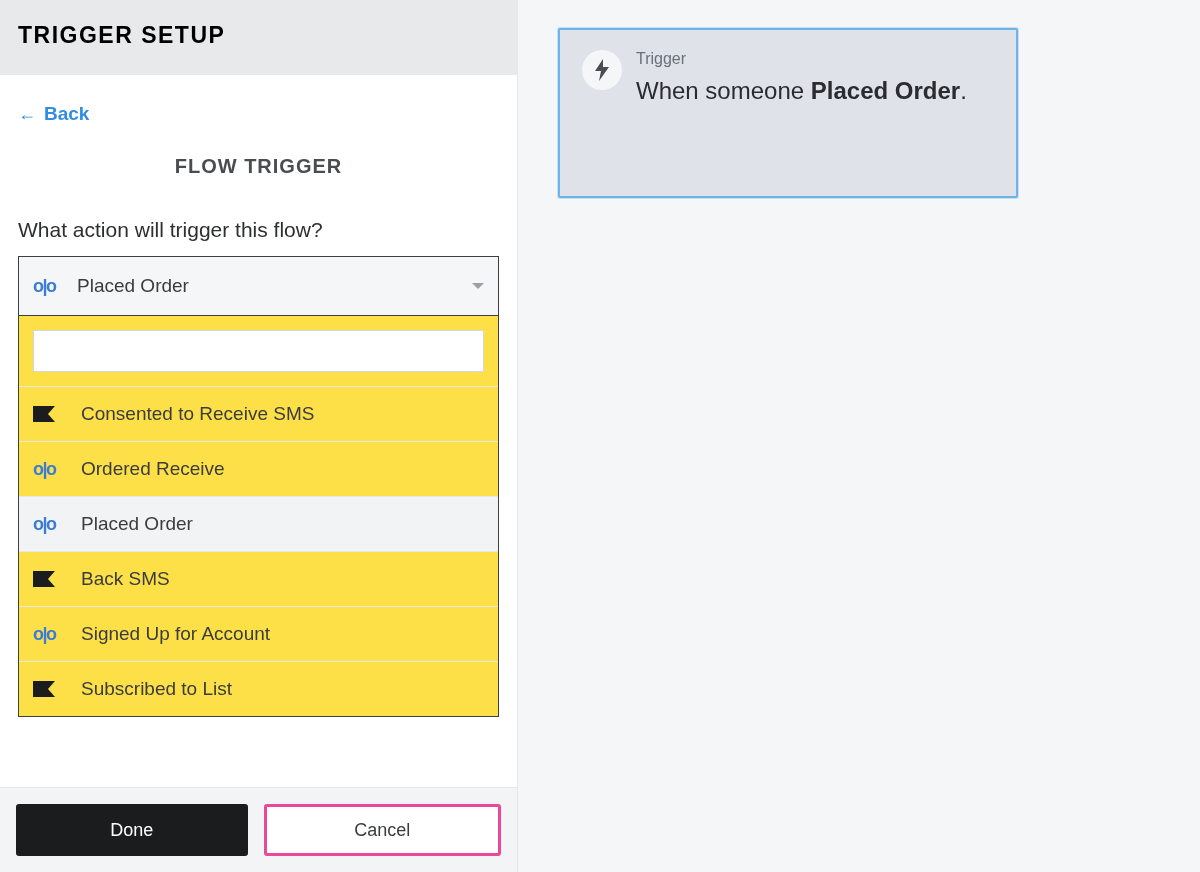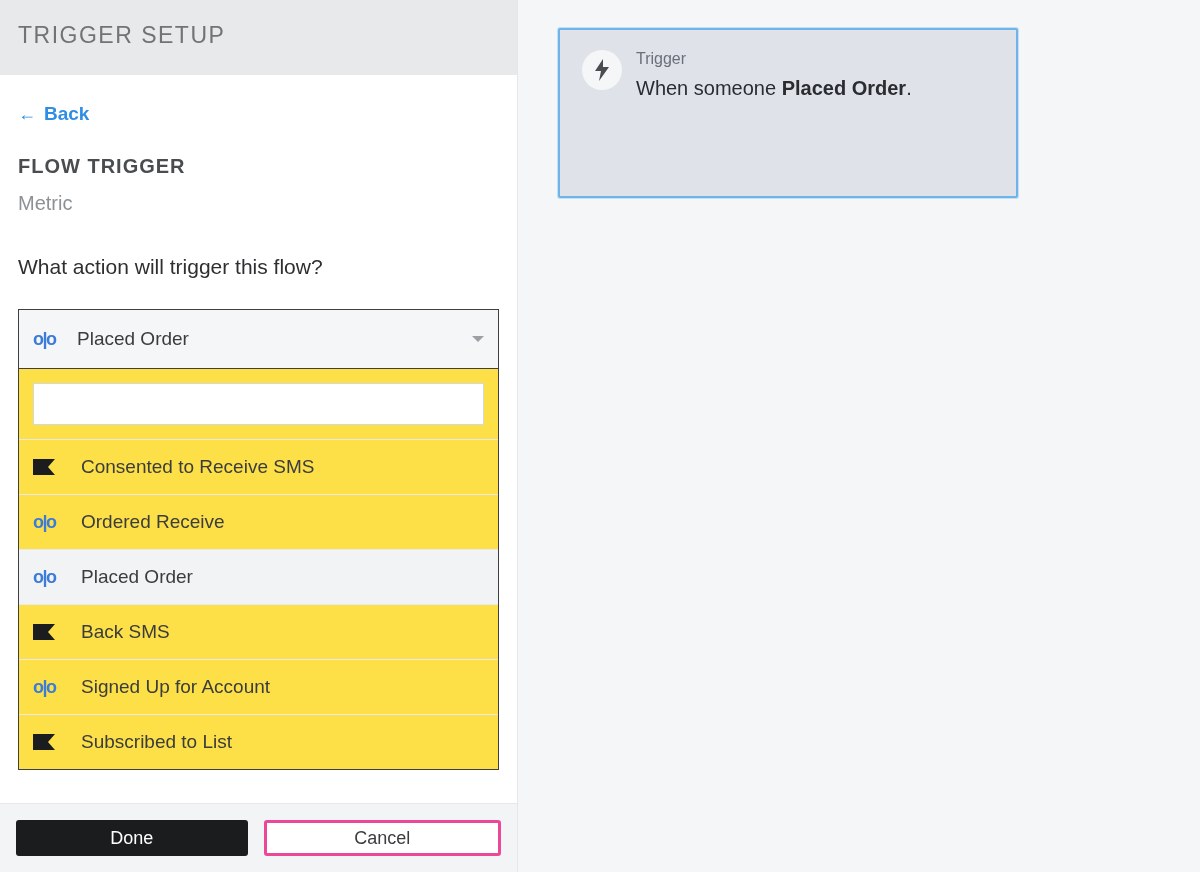--- a/index.html
+++ b/index.html
@@ -23,23 +23,23 @@
       flex-direction: column;
       position: relative;
       border-right: 1px solid #e5e7eb;
     }
     .sidebar-header {
       background: #e7e9eb;
       padding: 22px 18px 26px;
     }
     .sidebar-header-title {
       font-size: 23px;
-      font-weight: 400;
+      font-weight: 700;
       letter-spacing: 1.5px;
-      color: #737373;
+      color: #000000;
     }
     .sidebar-body {
       flex: 1;
       padding: 0 18px;
       position: relative;
     }
     .back-link {
       display: inline-flex;
       align-items: center;
       gap: 8px;
@@ -52,36 +52,37 @@
     .back-arrow {
       font-size: 18px;
       line-height: 1;
     }
     .section-heading {
       font-size: 20px;
       font-weight: 700;
       letter-spacing: 1px;
       color: #4a4d50;
       margin-top: 10px;
+      text-align: center;
     }
     .subheading {
       font-size: 20px;
       color: #8c9196;
       margin-top: 14px;
       font-weight: 400;
     }
     .question {
       font-size: 21px;
       color: #2e2f30;
       margin-top: 40px;
       font-weight: 400;
     }
     .dropdown-wrap {
       position: relative;
-      margin-top: 30px;
+      margin-top: 14px;
     }
     .dropdown-selected {
       border: 1.5px solid #3d3f41;
       background: #f5f6f7;
       padding: 12px 14px;
       display: flex;
       align-items: center;
       cursor: pointer;
       height: 60px;
     }
@@ -152,21 +153,21 @@
     }
     .footer {
       background: #f3f4f5;
       padding: 16px;
       display: flex;
       gap: 16px;
       border-top: 1px solid #e5e7eb;
     }
     .btn {
       flex: 1;
-      height: 36px;
+      height: 52px;
       font-size: 18px;
       font-weight: 500;
       border-radius: 3px;
       cursor: pointer;
       display: flex;
       align-items: center;
       justify-content: center;
     }
     .btn-primary {
       background: #1b1c1d;
@@ -209,21 +210,21 @@
     }
     .trigger-text {
       flex: 1;
     }
     .trigger-label {
       font-size: 16px;
       color: #6a707a;
       margin-bottom: 6px;
     }
     .trigger-desc {
-      font-size: 20px;
+      font-size: 24px;
       color: #2a2c30;
       line-height: 1.4;
     }
     .trigger-desc .bold {
       font-weight: 700;
     }
     
     .search-input:empty::before {
       content: '';
     }
@@ -238,21 +239,20 @@
   </div>
 
   <div class="sidebar-body">
 
     <div class="back-link">
       <span class="back-arrow">←</span>
       <span>Back</span>
     </div>
 
     <div class="section-heading">FLOW TRIGGER</div>
-    <div class="subheading">Metric</div>
     <div class="question">What action will trigger this flow?</div>
 
     <div class="dropdown-wrap">
       <div class="dropdown-selected">
         <span class="icon-olo">o|o</span>
         <span class="label">Placed Order</span>
         <span class="caret"></span>
       </div>
 
       <div class="dropdown-panel">

